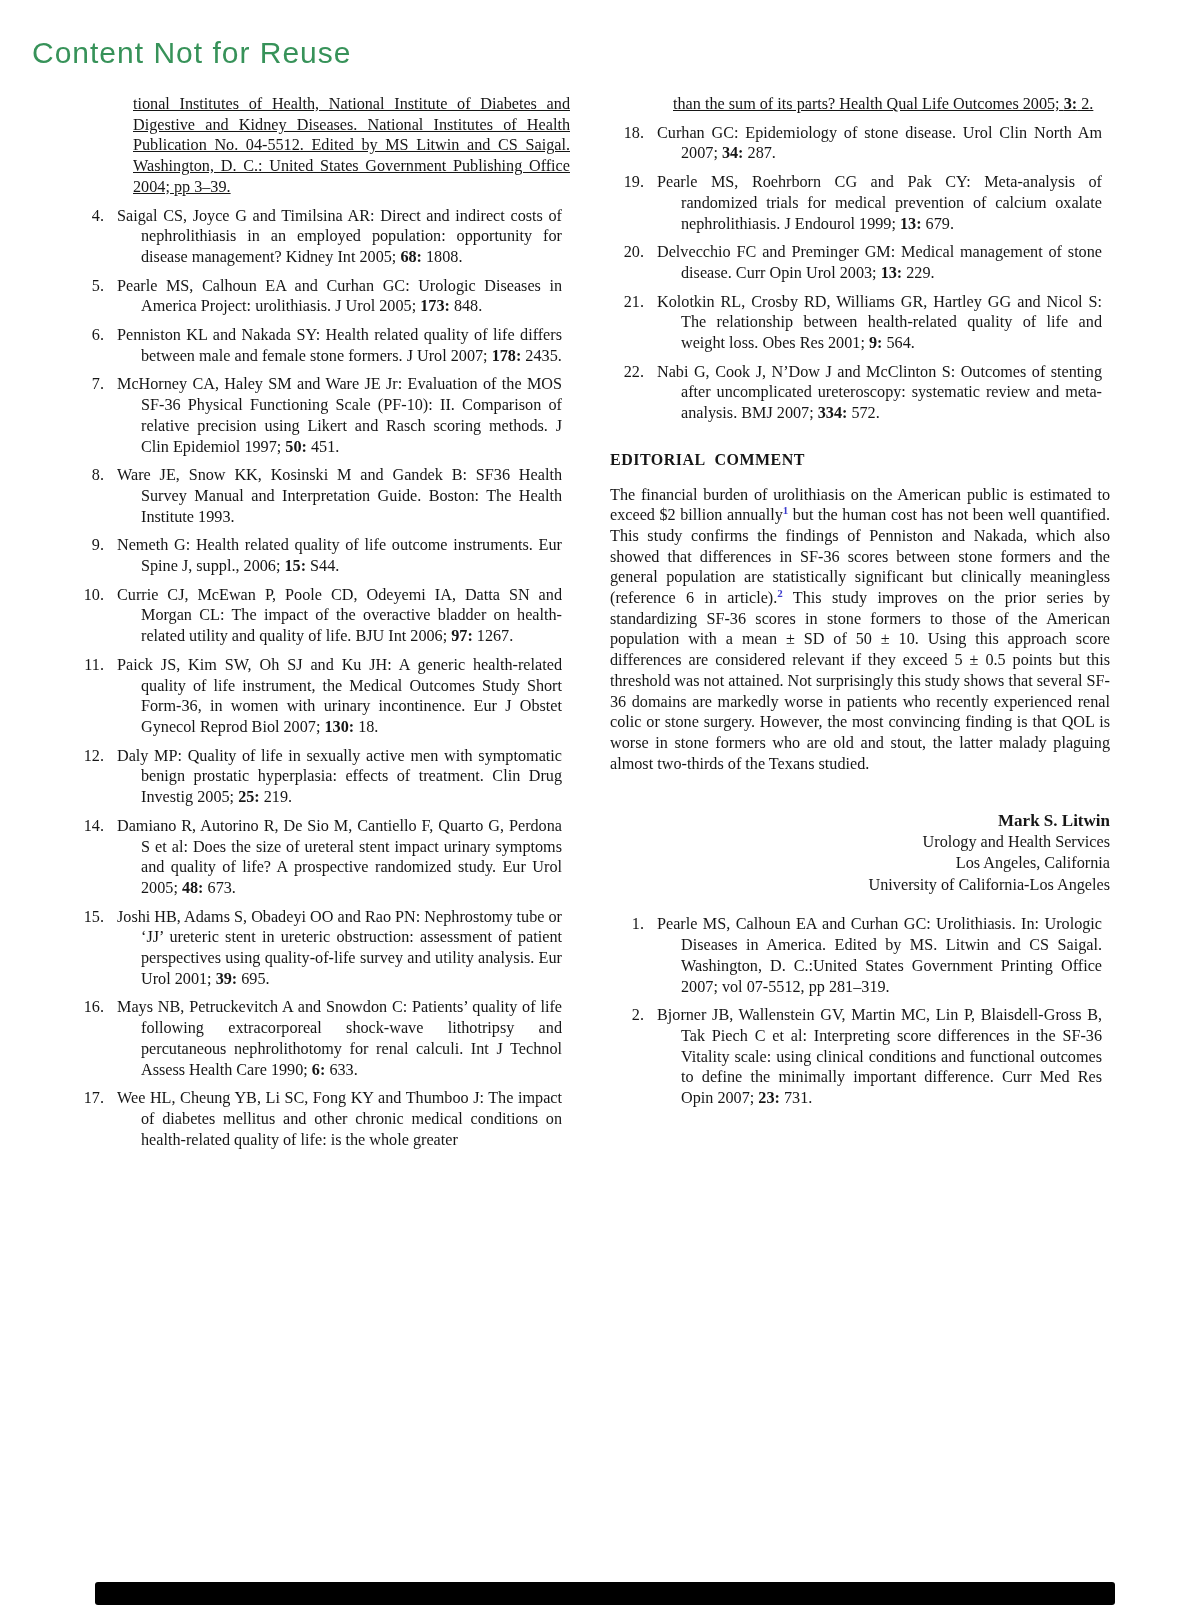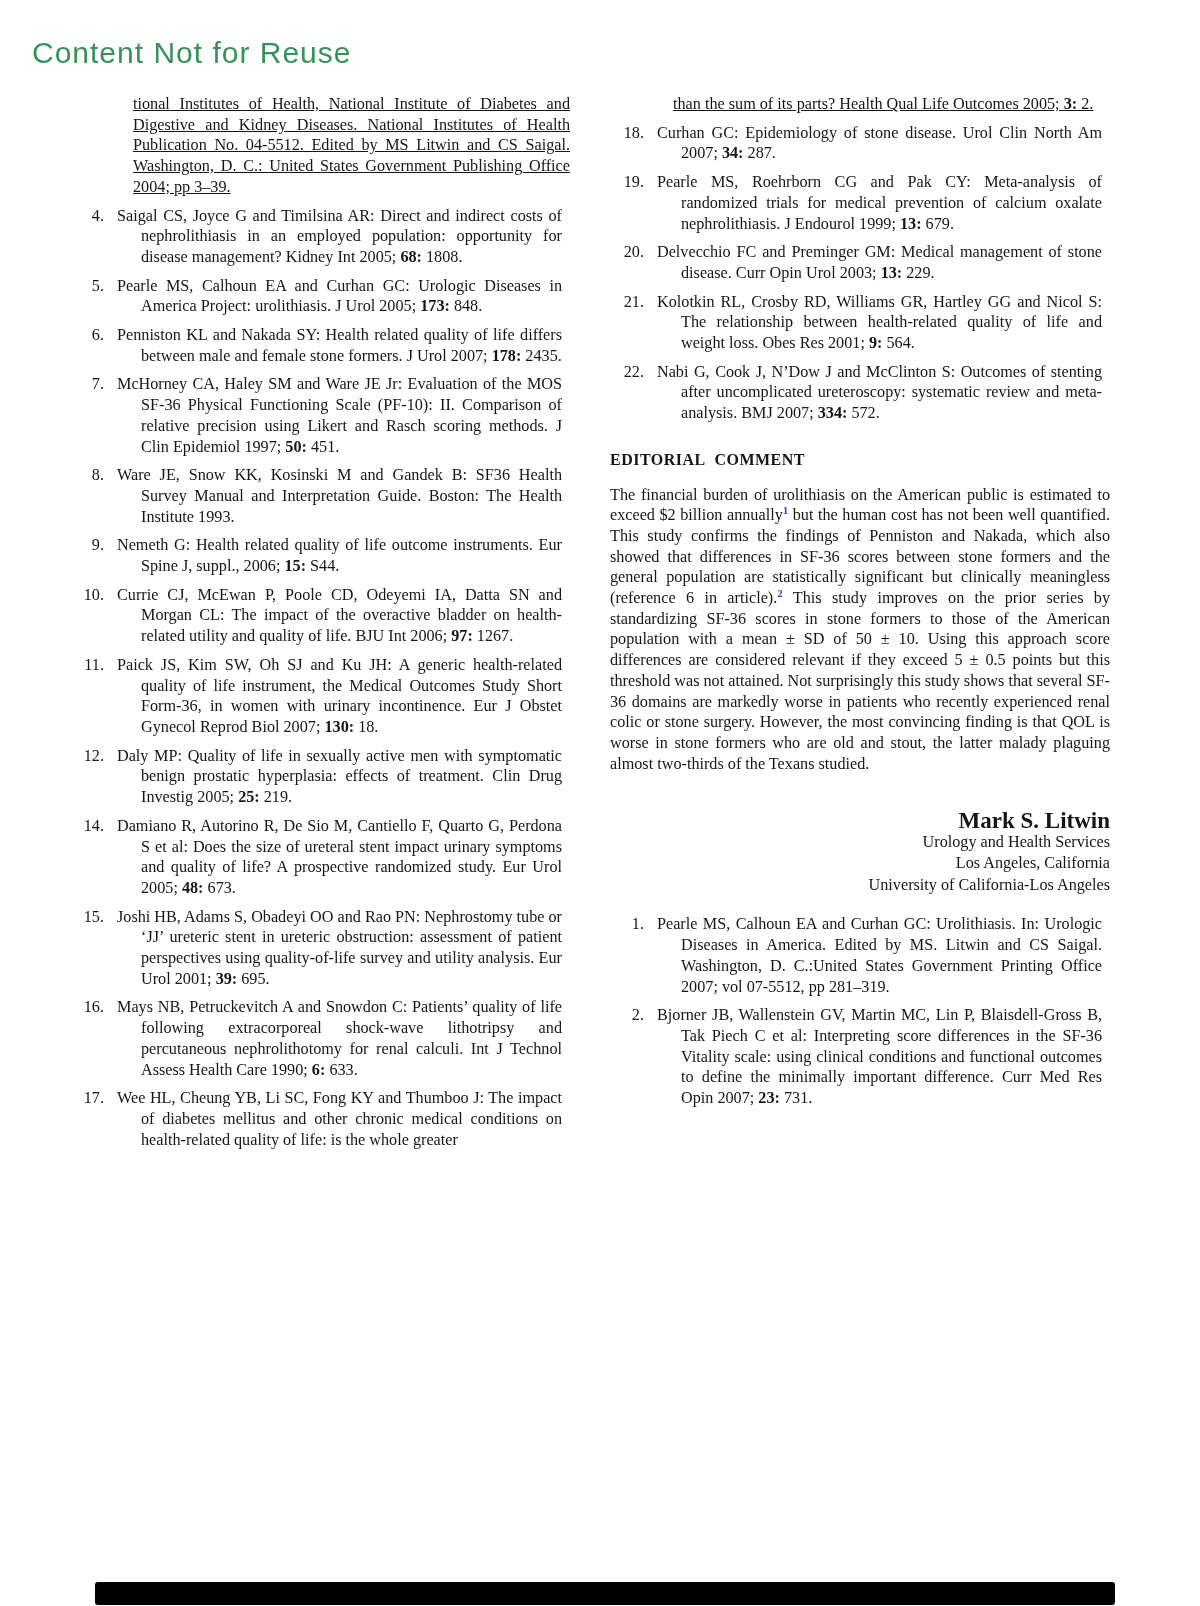--- a/index.html
+++ b/index.html
@@ -33,21 +33,21 @@
   sup.cite {
     color:#3b3bcd; font-weight:bold; font-size:11px; line-height:0;
     vertical-align:super; cursor:pointer;
   }
   .ed-heading {
     font-size:16px; font-weight:bold; margin:26px 0 14px 0;
     letter-spacing:.5px; word-spacing:5px;
   }
   .ed-body { margin:0; text-align:justify; }
   .signature { margin:22px 0 18px 0; text-align:right; line-height:21.5px; }
-  .sig-name { font-weight:bold; font-size:23px;margin-top:36px; }
+  .sig-name { font-weight:bold; font-size:17px;margin-top:36px; }
   .ed-refs { margin-top:2px; }
   .bottom-bar {
     position:absolute; left:95px; top:1582px; width:1020px; height:23px;
     background:#000000; border-radius:3px;
   }
 </style>
 </head>
 <body>
 
 <div class="page">

